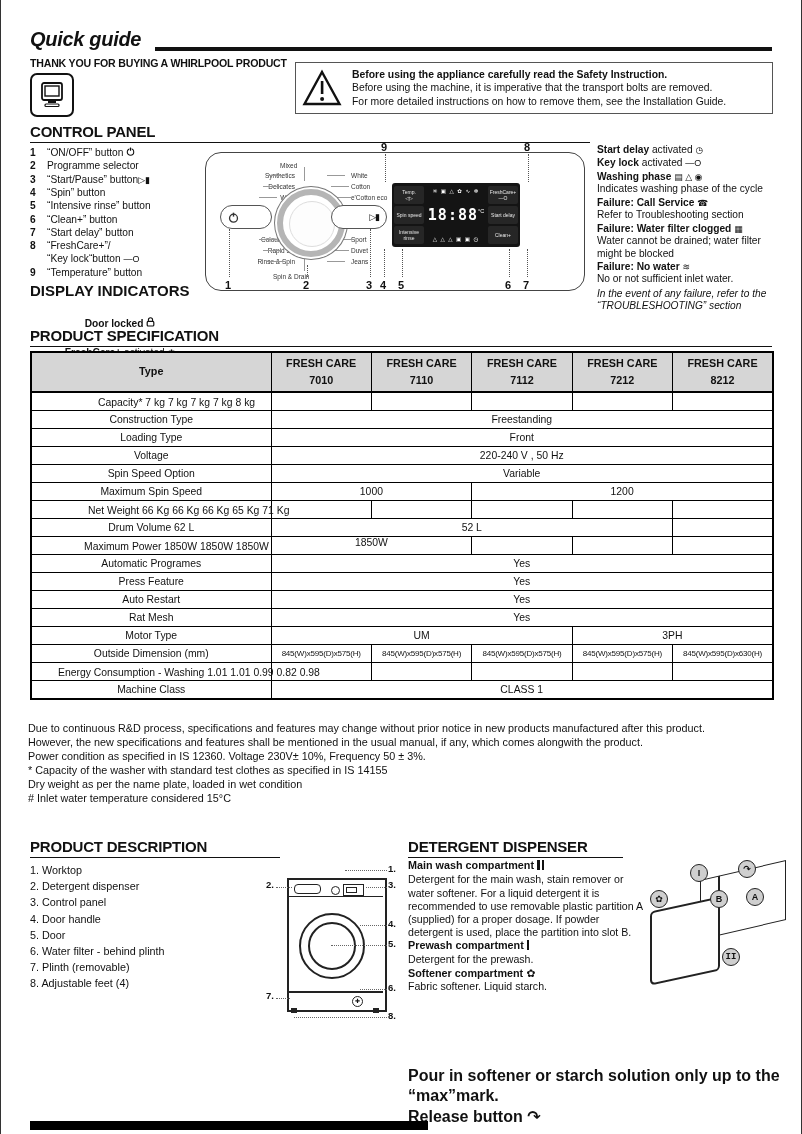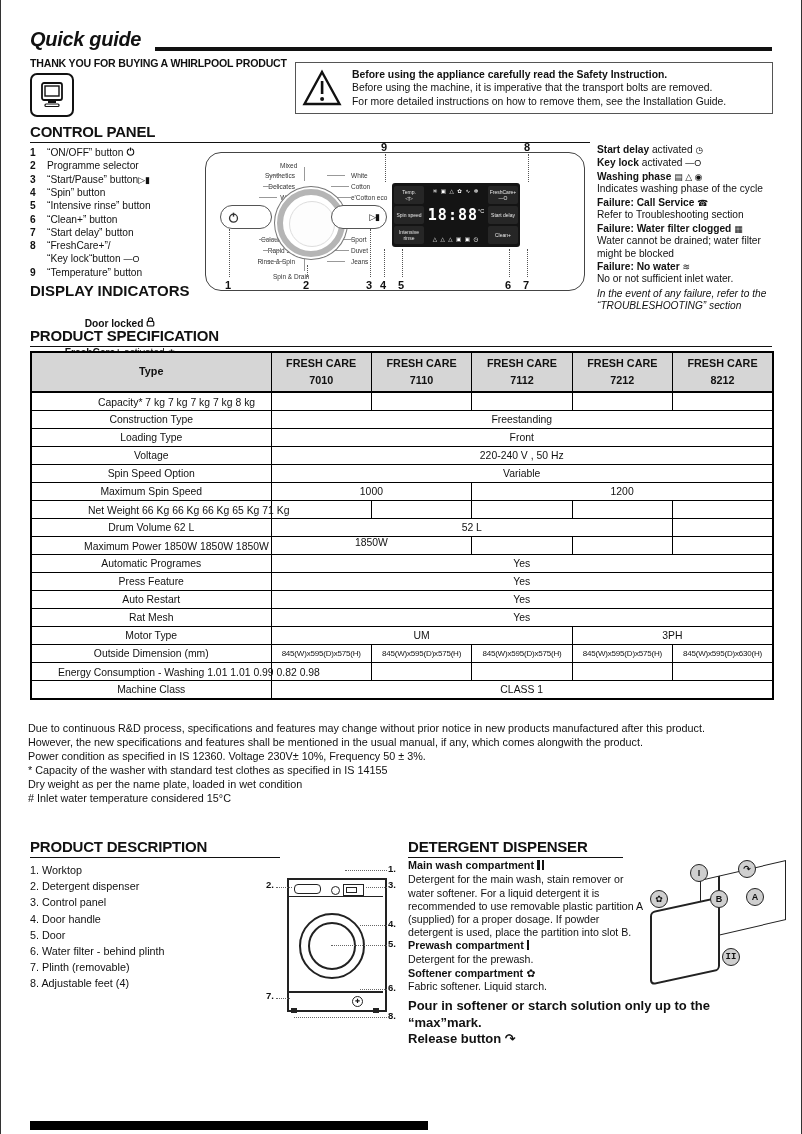--- a/index.html
+++ b/index.html
@@ -103,21 +103,21 @@
   #filter-ic{left:352px;top:996px;width:9px;height:9px;border:1.5px solid #222;border-radius:50%;font-size:6px;
       text-align:center;line-height:9px;}
   .foot{width:6px;height:5px;background:#222;}
   .co{position:absolute;font-size:9.5px;font-weight:bold;}
   .hdot{position:absolute;height:1px;border-top:1.5px dotted #666;}
 
   
   #dd-h{left:408px;top:838px;width:215px;}
   #dd-text{left:408px;top:859px;width:238px;font-size:10.6px;line-height:1.24;}
   #dd-text .t{font-weight:bold;font-size:10.8px;}
-  #dd-wide{left:408px;top:998px;width:372px;font-size:13px;line-height:1.28;}
+  #dd-wide{left:408px;top:1066px;width:372px;font-size:16px;line-height:1.28;}
   .bars{display:inline-block;vertical-align:-1px;}
   .bars i{display:inline-block;width:2.5px;height:10px;background:#111;margin-right:2px;}
   
   #dd-diagram{left:648px;top:858px;width:140px;height:140px;}
   #tray-back{position:absolute;left:52px;top:12px;width:84px;height:58px;border:1.5px solid #222;
       transform:skewY(-13deg);background:#fff;}
   #tray-div1{position:absolute;left:70px;top:18px;width:1.5px;height:52px;background:#222;transform:skewY(-13deg);}
   #tray-front{position:absolute;left:2px;top:46px;width:66px;height:70px;border:2px solid #222;border-radius:5px;
       transform:skewY(-12deg);background:#fff;}
   .badge{position:absolute;width:16px;height:16px;border:1.5px solid #222;border-radius:50%;background:#cfcfcf;

